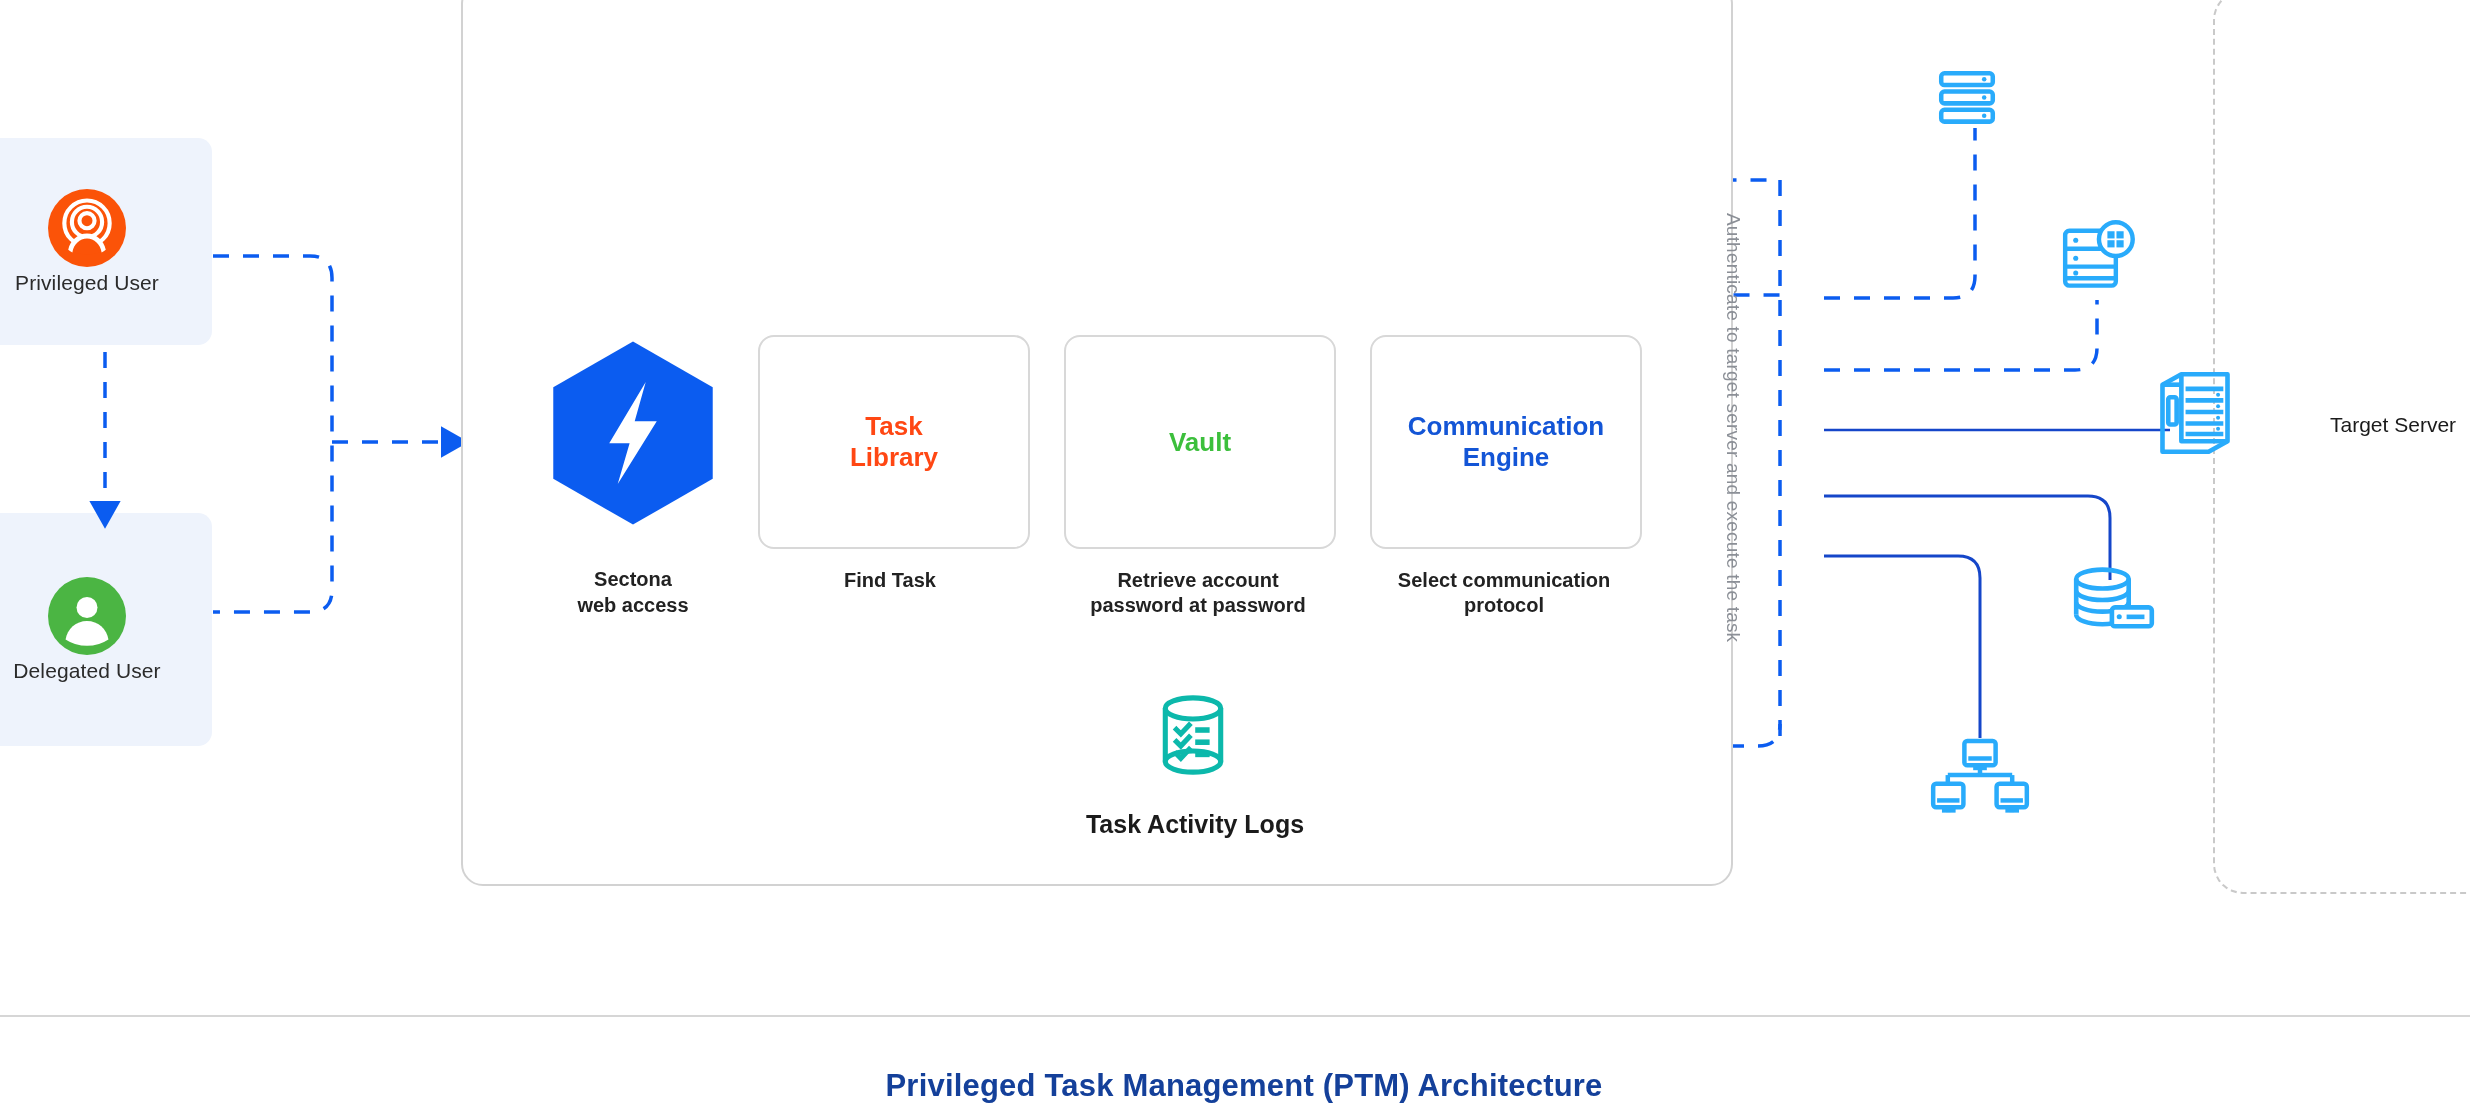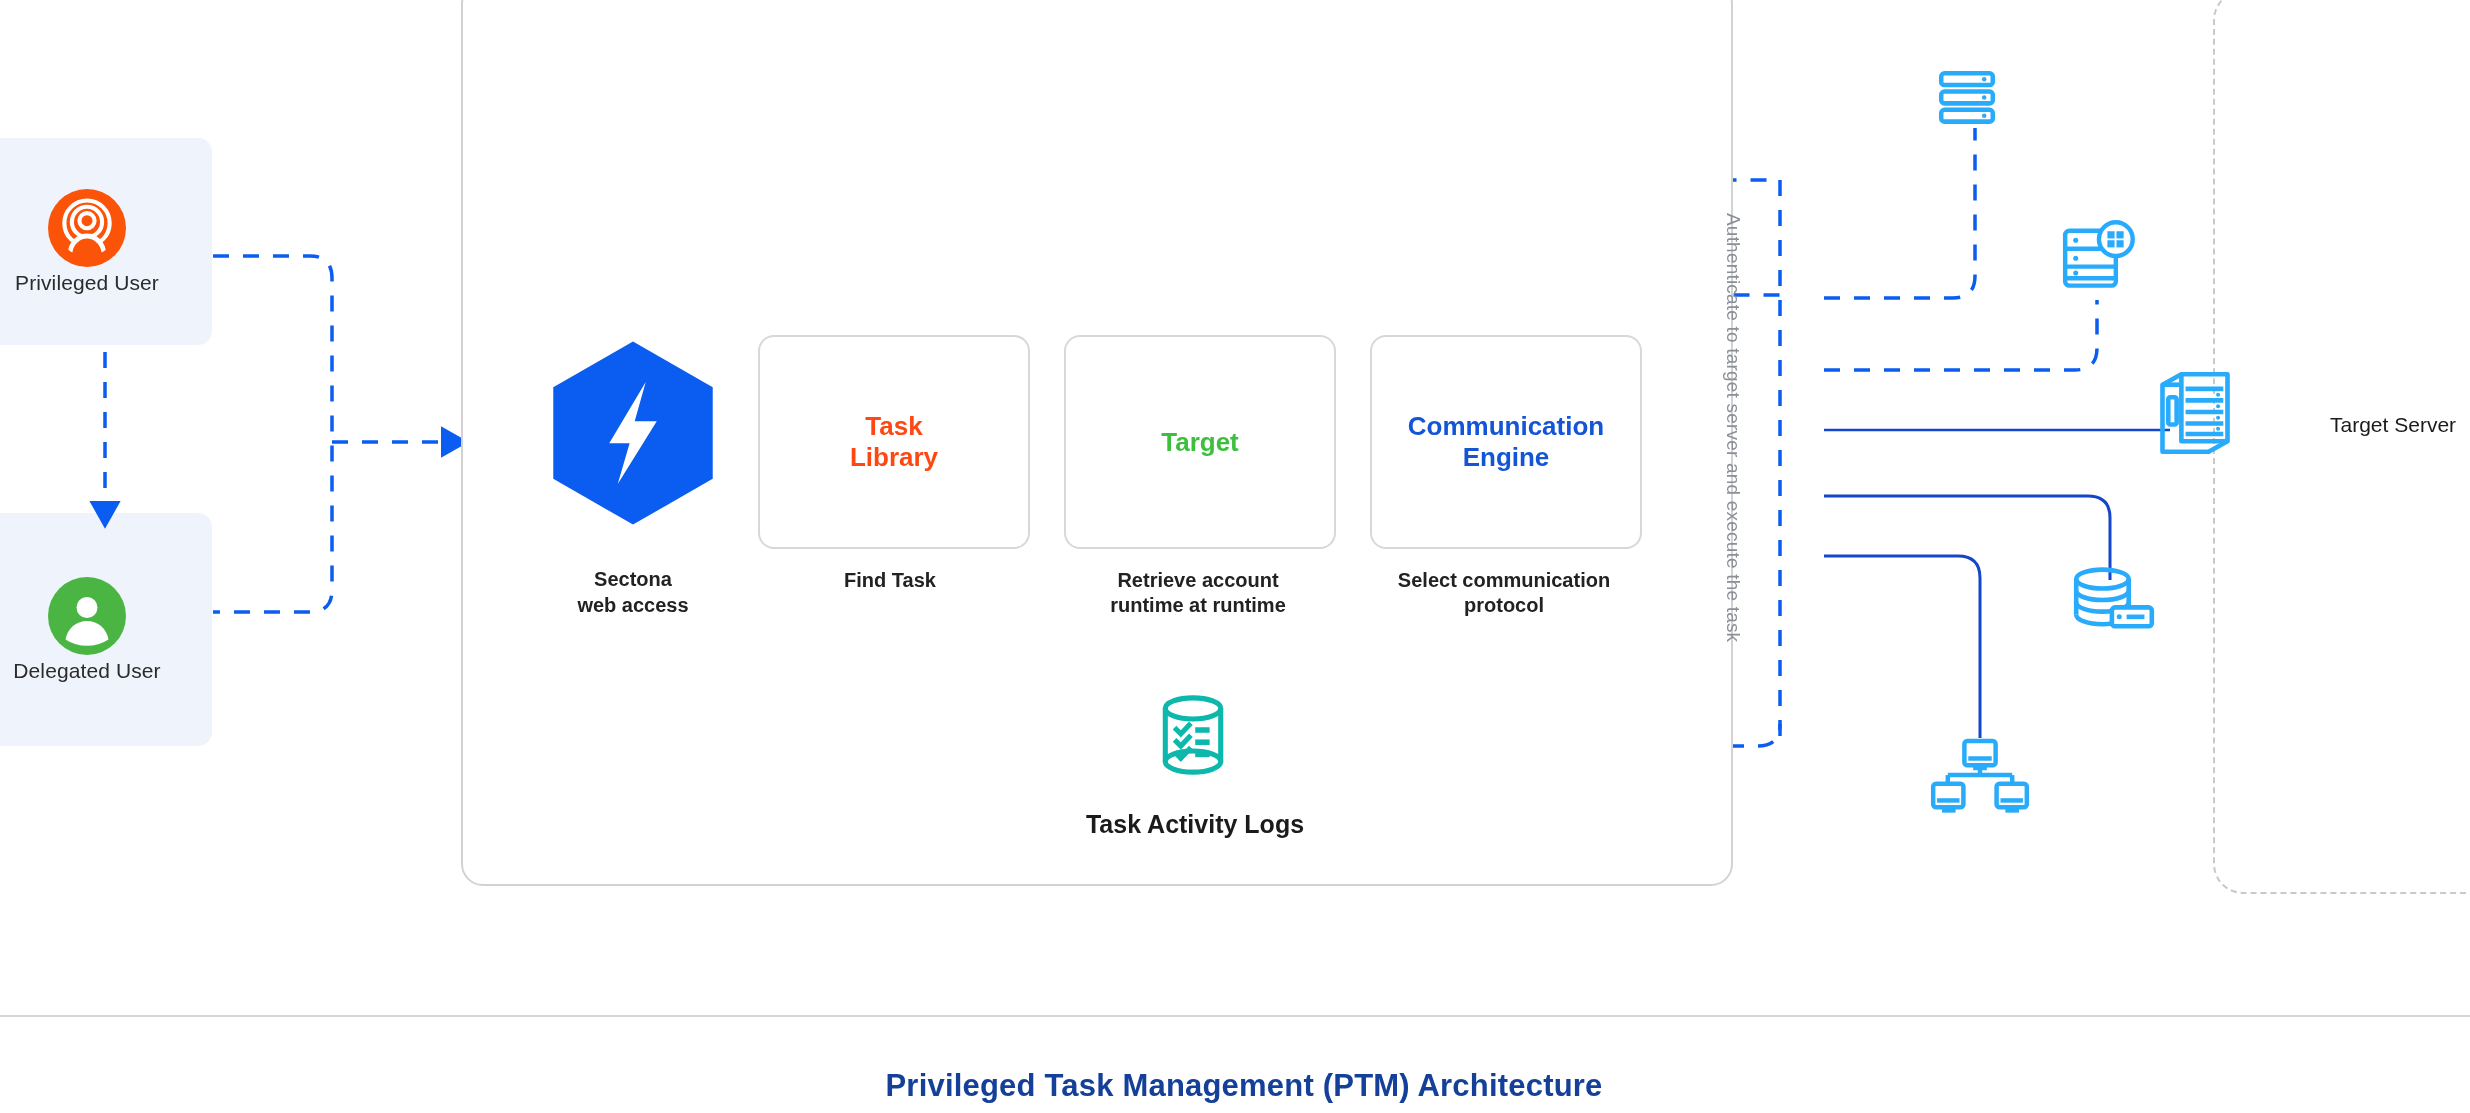--- a/index.html
+++ b/index.html
@@ -174,26 +174,26 @@
       <div>Task</div>
       <div>Library</div>
     </div>
   </div>
   <div class="step-caption" style="left:740px;top:568px;">
     <div>Find Task</div>
   </div>
 
   <div class="step-box" style="left:1064px;top:335px;color:#3cbf3c;">
     <div>
-      <div>Target</div>
+      <div>Vault</div>
     </div>
   </div>
   <div class="step-caption" style="left:1048px;top:568px;">
     <div>Retrieve account</div>
-    <div>runtime at runtime</div>
+    <div>password at password</div>
   </div>
 
   <div class="step-box" style="left:1370px;top:335px;color:#1355d6;">
     <div>
       <div>Communication</div>
       <div>Engine</div>
     </div>
   </div>
   <div class="step-caption" style="left:1354px;top:568px;">
     <div>Select communication</div>

